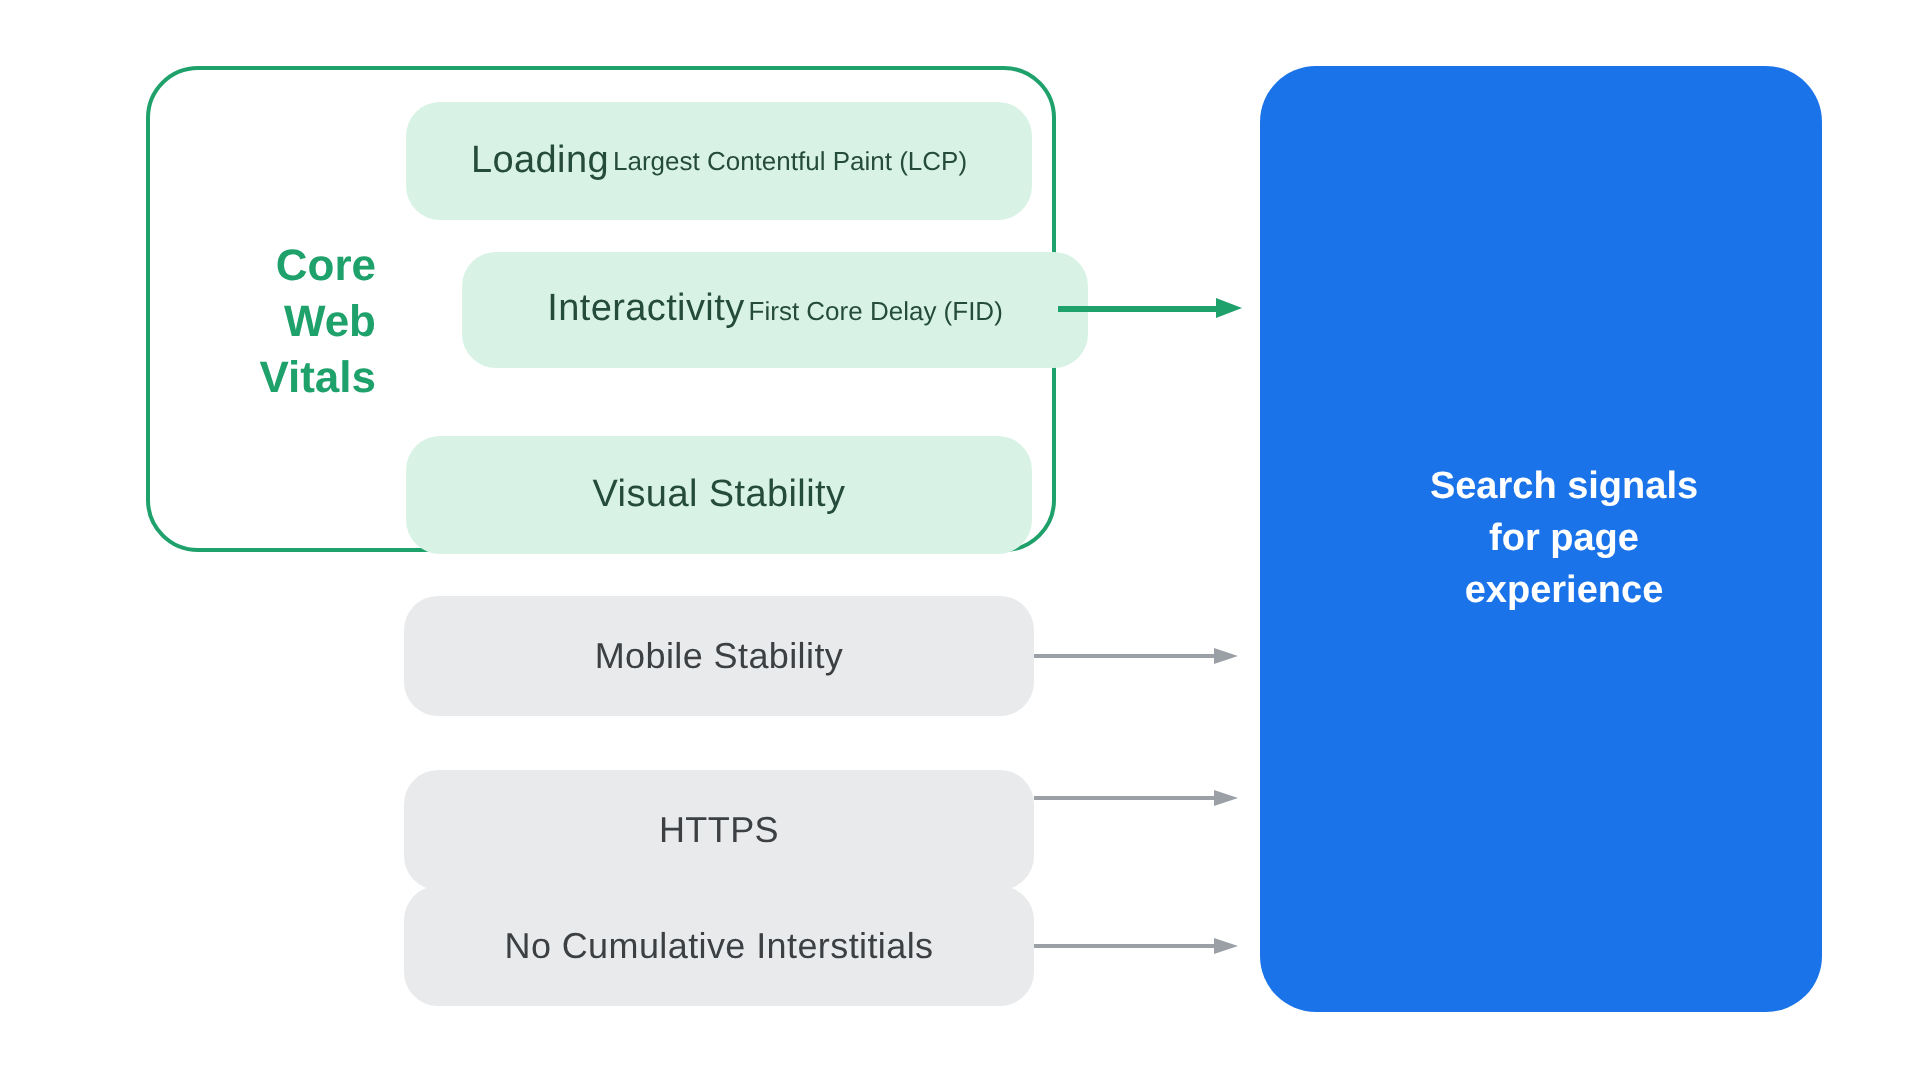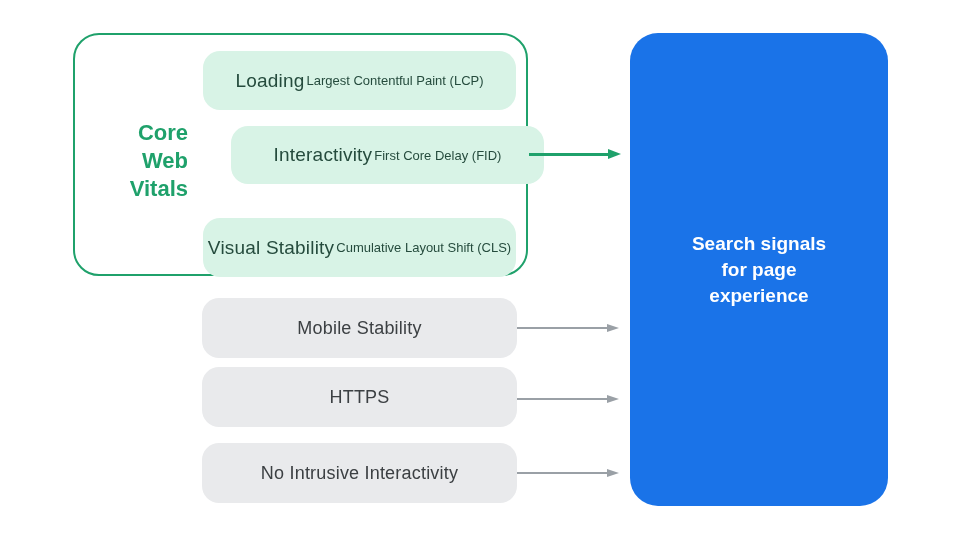--- a/index.html
+++ b/index.html
@@ -75,21 +75,21 @@
     width: 315px;
     height: 60px;
     background: var(--gray_pill);
   }
   .pill.gray .pill-title {
     font-size: 18px;
     color: var(--gray_text);
     letter-spacing: 0.2px;
   }
   #pill-mobile { top: 298px; }
-  #pill-https  { top: 367px; }
+  #pill-https  { top: 385px; }
   #pill-interstitials { top: 443px; }
 
   
   .arrow-line {
     position: absolute;
     height: 2px;
   }
   .arrow-head {
     position: absolute;
     width: 0; height: 0;
@@ -123,20 +123,21 @@
   
   .result-box {
     position: absolute;
     left: 630px; top: 33px;
     width: 258px; height: 473px;
     background: var(--blue);
     border-radius: 28px;
     display: flex;
     align-items: center;
     justify-content: center;
+    padding-left: 23px;
   }
   .result-label {
     width: 160px;
     text-align: center;
     font-size: 19px;
     font-weight: bold;
     line-height: 26px;
     color: var(--white_text);
   }
 </style>
@@ -154,33 +155,32 @@
     <div class="pill-sub">Largest Contentful Paint (LCP)</div>
   </div>
 
   <div class="pill mint" id="pill-interact">
     <div class="pill-title">Interactivity</div>
     <div class="pill-sub">First Core Delay (FID)</div>
   </div>
 
   <div class="pill mint" id="pill-visual">
     <div class="pill-title">Visual Stability</div>
-    <div class="pill-sub">Cumulative Layout Shift (CLS)</div>
   </div>
 
   <div class="pill gray" id="pill-mobile">
     <div class="pill-title">Mobile Stability</div>
   </div>
 
   <div class="pill gray" id="pill-https">
     <div class="pill-title">HTTPS</div>
   </div>
 
   <div class="pill gray" id="pill-interstitials">
-    <div class="pill-title">No Intrusive Interactivity</div>
+    <div class="pill-title">No Cumulative Interstitials</div>
   </div>
 
   <div class="arrow-green" id="arrow-cwv">
     <div class="arrow-line"></div>
     <div class="arrow-head"></div>
   </div>
 
   <div class="arrow-gray" id="arrow-mobile">
     <div class="arrow-line"></div>
     <div class="arrow-head"></div>

